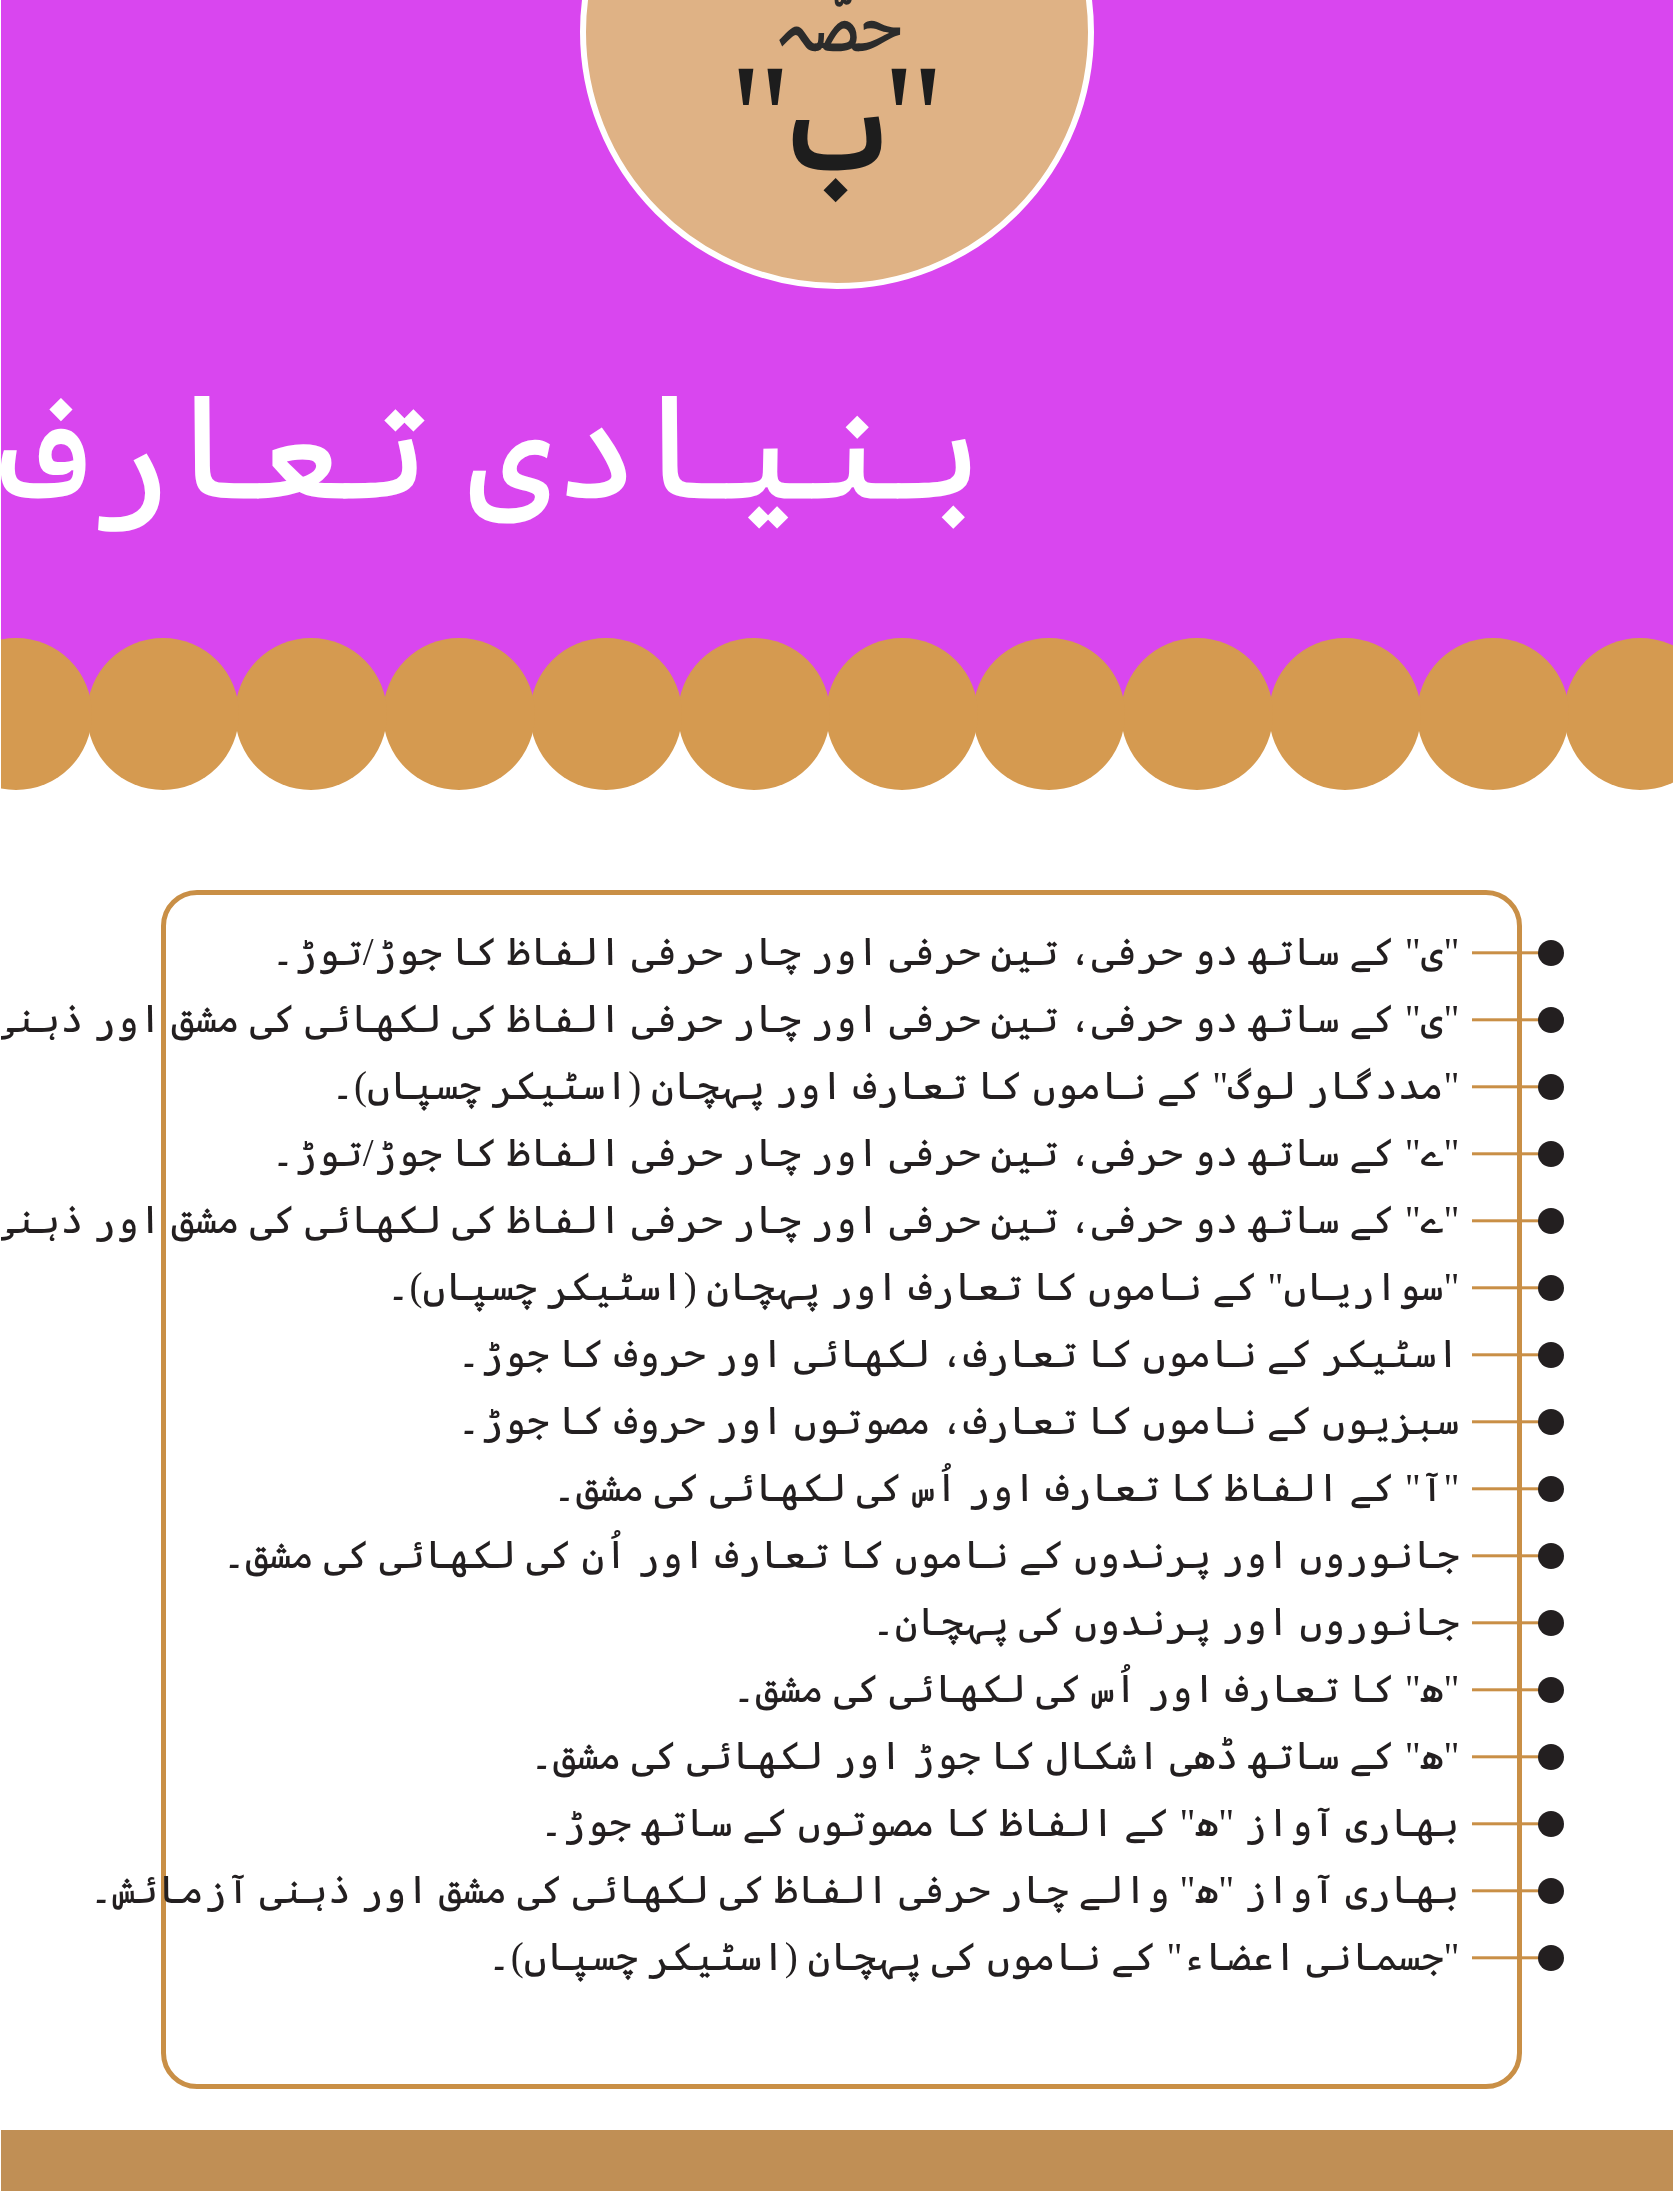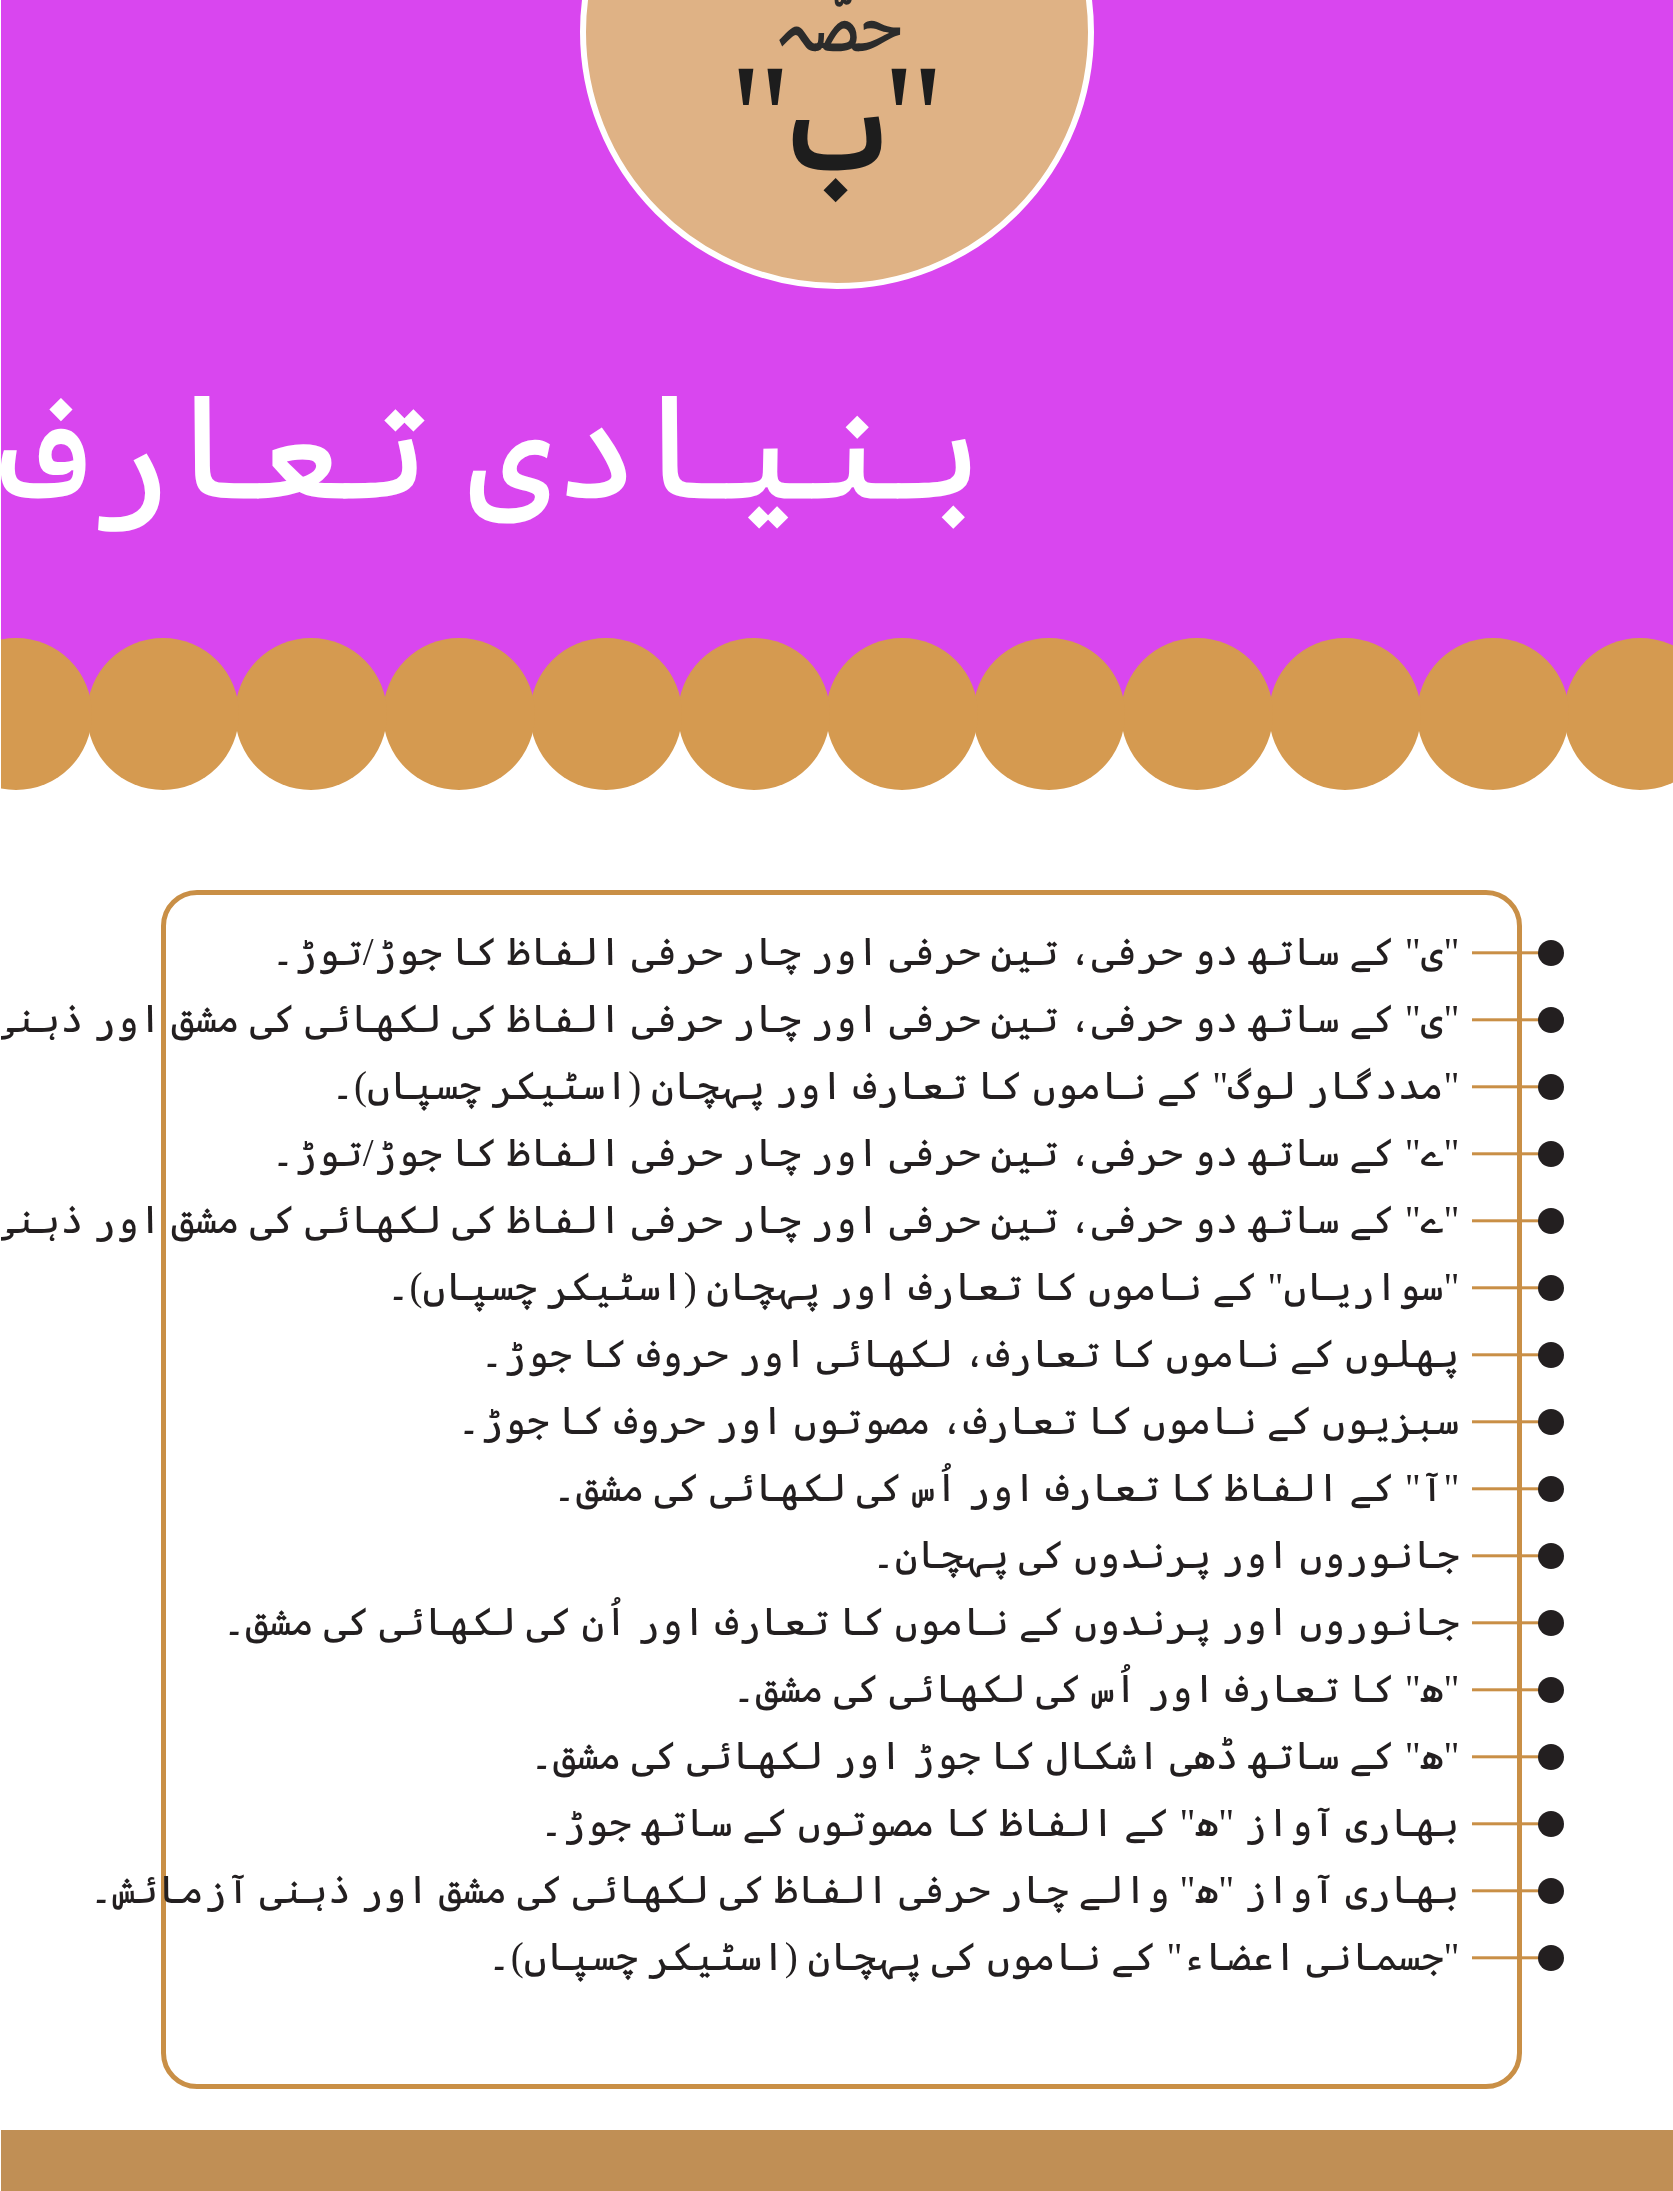--- a/index.html
+++ b/index.html
@@ -271,21 +271,21 @@
     </div>
     <div class="item-text">"سواریاں" کے ناموں کا تعارف اور پہچان (اسٹیکر چسپاں)۔</div>
   </div>
 
 
   <div class="list-item">
     <div class="bullet-wrap">
       <div class="bullet-line"></div>
       <div class="bullet-dot"></div>
     </div>
-    <div class="item-text">پھلوں کے ناموں کا تعارف، لکھائی اور حروف کا جوڑ۔</div>
+    <div class="item-text">اسٹیکر کے ناموں کا تعارف، لکھائی اور حروف کا جوڑ۔</div>
   </div>
 
   <div class="list-item">
     <div class="bullet-wrap">
       <div class="bullet-line"></div>
       <div class="bullet-dot"></div>
     </div>
     <div class="item-text">سبزیوں کے ناموں کا تعارف، مصوتوں اور حروف کا جوڑ۔</div>
   </div>
 
@@ -295,36 +295,36 @@
       <div class="bullet-dot"></div>
     </div>
     <div class="item-text">"آ" کے الفاظ کا تعارف اور اُس کی لکھائی کی مشق۔</div>
   </div>
 
   <div class="list-item">
     <div class="bullet-wrap">
       <div class="bullet-line"></div>
       <div class="bullet-dot"></div>
     </div>
+    <div class="item-text">جانوروں اور پرندوں کے ناموں کا تعارف اور اُن کی لکھائی کی مشق۔</div>
+  </div>
+
+  <div class="list-item">
+    <div class="bullet-wrap">
+      <div class="bullet-line"></div>
+      <div class="bullet-dot"></div>
+    </div>
     <div class="item-text">جانوروں اور پرندوں کی پہچان۔</div>
   </div>
 
   <div class="list-item">
     <div class="bullet-wrap">
       <div class="bullet-line"></div>
       <div class="bullet-dot"></div>
     </div>
-    <div class="item-text">جانوروں اور پرندوں کے ناموں کا تعارف اور اُن کی لکھائی کی مشق۔</div>
-  </div>
-
-  <div class="list-item">
-    <div class="bullet-wrap">
-      <div class="bullet-line"></div>
-      <div class="bullet-dot"></div>
-    </div>
     <div class="item-text">"ھ" کا تعارف اور اُس کی لکھائی کی مشق۔</div>
   </div>
 
   <div class="list-item">
     <div class="bullet-wrap">
       <div class="bullet-line"></div>
       <div class="bullet-dot"></div>
     </div>
     <div class="item-text">"ھ" کے ساتھ ڈھی اشکال کا جوڑ اور لکھائی کی مشق۔</div>
   </div>

